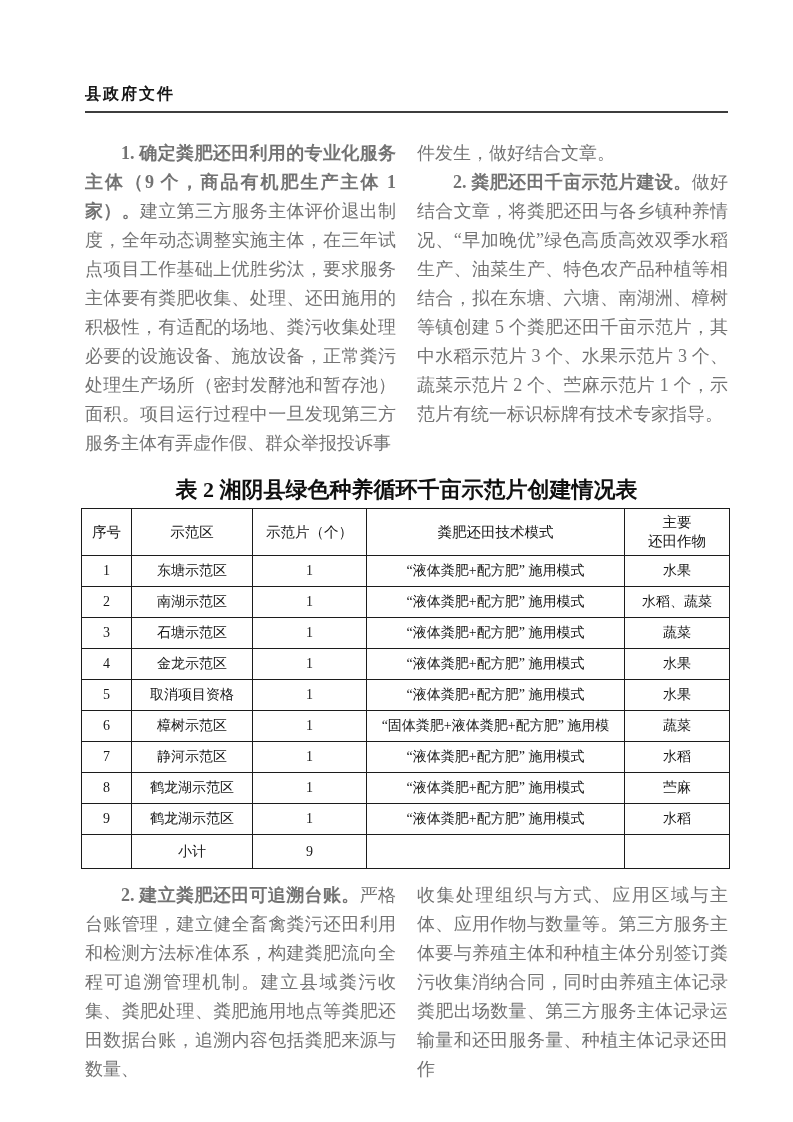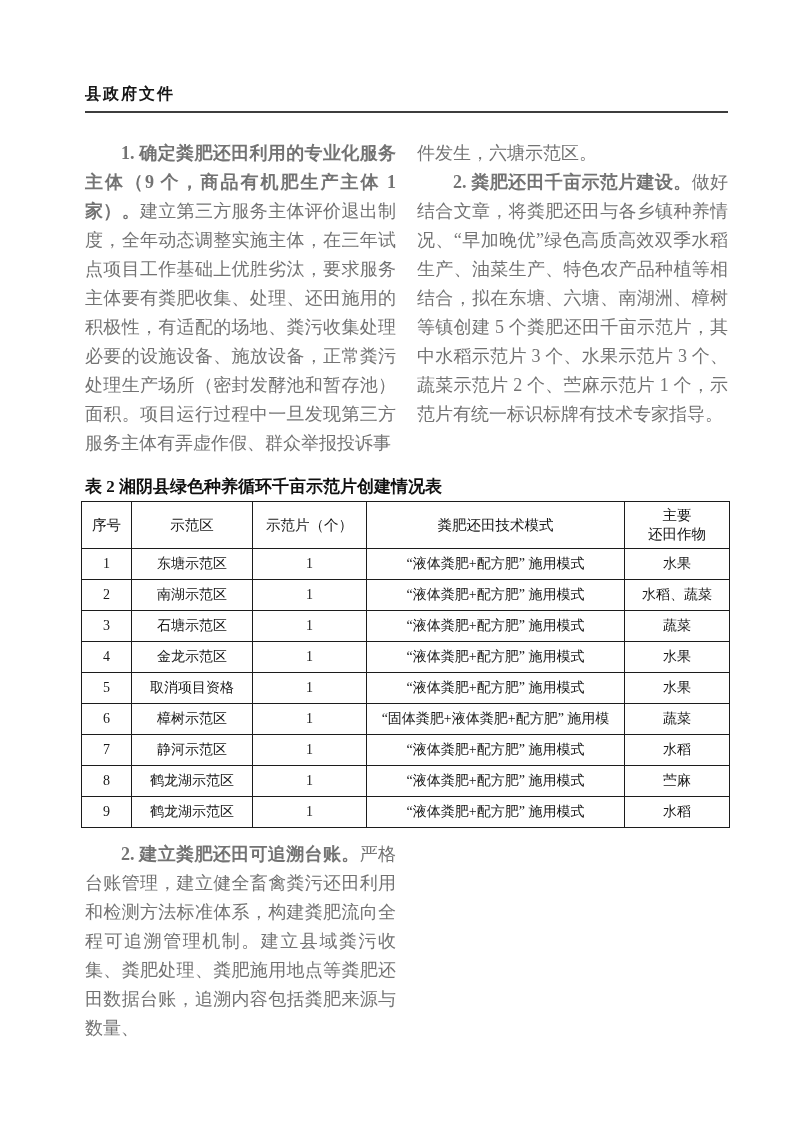--- a/index.html
+++ b/index.html
@@ -55,23 +55,23 @@
   }
   .top-cols { margin-top: 26px; }
   .bottom-cols { margin-top: 12px; }
   .para { margin: 0; text-indent: 2em; }
   .para.no-indent { text-indent: 0; }
   .para .hd { font-weight: bold; }
   
   .table-title {
     margin-top: 17px;
     margin-bottom: 3px;
-    text-align: left;
+    text-align: center;
     font-weight: bold;
-    font-size: 17px;
+    font-size: 22px;
     color: #101010;
   }
   table.demo {
     border-collapse: collapse;
     table-layout: fixed;
     width: 648px;
     margin-left: -4px;
   }
   table.demo td, table.demo th {
     border: 1px solid #1c1c1c;
@@ -103,21 +103,21 @@
       <div class="doc-header-inner">
         <span class="doc-header-title">县政府文件</span>
       </div>
     </div>
 
     <div class="cols top-cols">
       <div class="col">
         <p class="para"><span class="hd">1. 确定粪肥还田利用的专业化服务主体（9 个，商品有机肥生产主体 1 家）。</span><span>建立第三方服务主体评价退出制度，全年动态调整实施主体，在三年试点项目工作基础上优胜劣汰，要求服务主体要有粪肥收集、处理、还田施用的积极性，有适配的场地、粪污收集处理必要的设施设备、施放设备，正常粪污处理生产场所（密封发酵池和暂存池）面积。项目运行过程中一旦发现第三方服务主体有弄虚作假、群众举报投诉事</span></p>
       </div>
       <div class="col">
-        <p class="para no-indent">件发生，六塘示范区。</p>
+        <p class="para no-indent">件发生，做好结合文章。</p>
         <p class="para"><span class="hd">2. 粪肥还田千亩示范片建设。</span><span>做好结合文章，将粪肥还田与各乡镇种养情况、“早加晚优”绿色高质高效双季水稻生产、油菜生产、特色农产品种植等相结合，拟在东塘、六塘、南湖洲、樟树等镇创建 5 个粪肥还田千亩示范片，其中水稻示范片 3 个、水果示范片 3 个、蔬菜示范片 2 个、苎麻示范片 1 个，示范片有统一标识标牌有技术专家指导。</span></p>
       </div>
     </div>
 
     <div class="table-title">表 2  湘阴县绿色种养循环千亩示范片创建情况表</div>
 
     <table class="demo">
       <colgroup>
         <col style="width:50px">
           <col style="width:121px">
@@ -190,23 +190,33 @@
           <td>“液体粪肥+配方肥” 施用模式</td>
           <td>苎麻</td>
         </tr>
         <tr class="row">
           <td>9</td>
           <td>鹤龙湖示范区</td>
           <td>1</td>
           <td>“液体粪肥+配方肥” 施用模式</td>
           <td>水稻</td>
         </tr>
+        <tr class="subtotal">
+          <td></td>
+          <td>小计</td>
+          <td>9</td>
+          <td></td>
+          <td></td>
+        </tr>
       </tbody>
     </table>
 
     <div class="cols bottom-cols">
       <div class="col">
         <p class="para"><span class="hd">2. 建立粪肥还田可追溯台账。</span><span>严格台账管理，建立健全畜禽粪污还田利用和检测方法标准体系，构建粪肥流向全程可追溯管理机制。建立县域粪污收集、粪肥处理、粪肥施用地点等粪肥还田数据台账，追溯内容包括粪肥来源与数量、</span></p>
       </div>
+      <div class="col">
+        <p class="para no-indent">收集处理组织与方式、应用区域与主体、应用作物与数量等。第三方服务主体要与养殖主体和种植主体分别签订粪污收集消纳合同，同时由养殖主体记录粪肥出场数量、第三方服务主体记录运输量和还田服务量、种植主体记录还田作</p>
+      </div>
     </div>
 
   </div>
 </div>
 
 </body></html>

